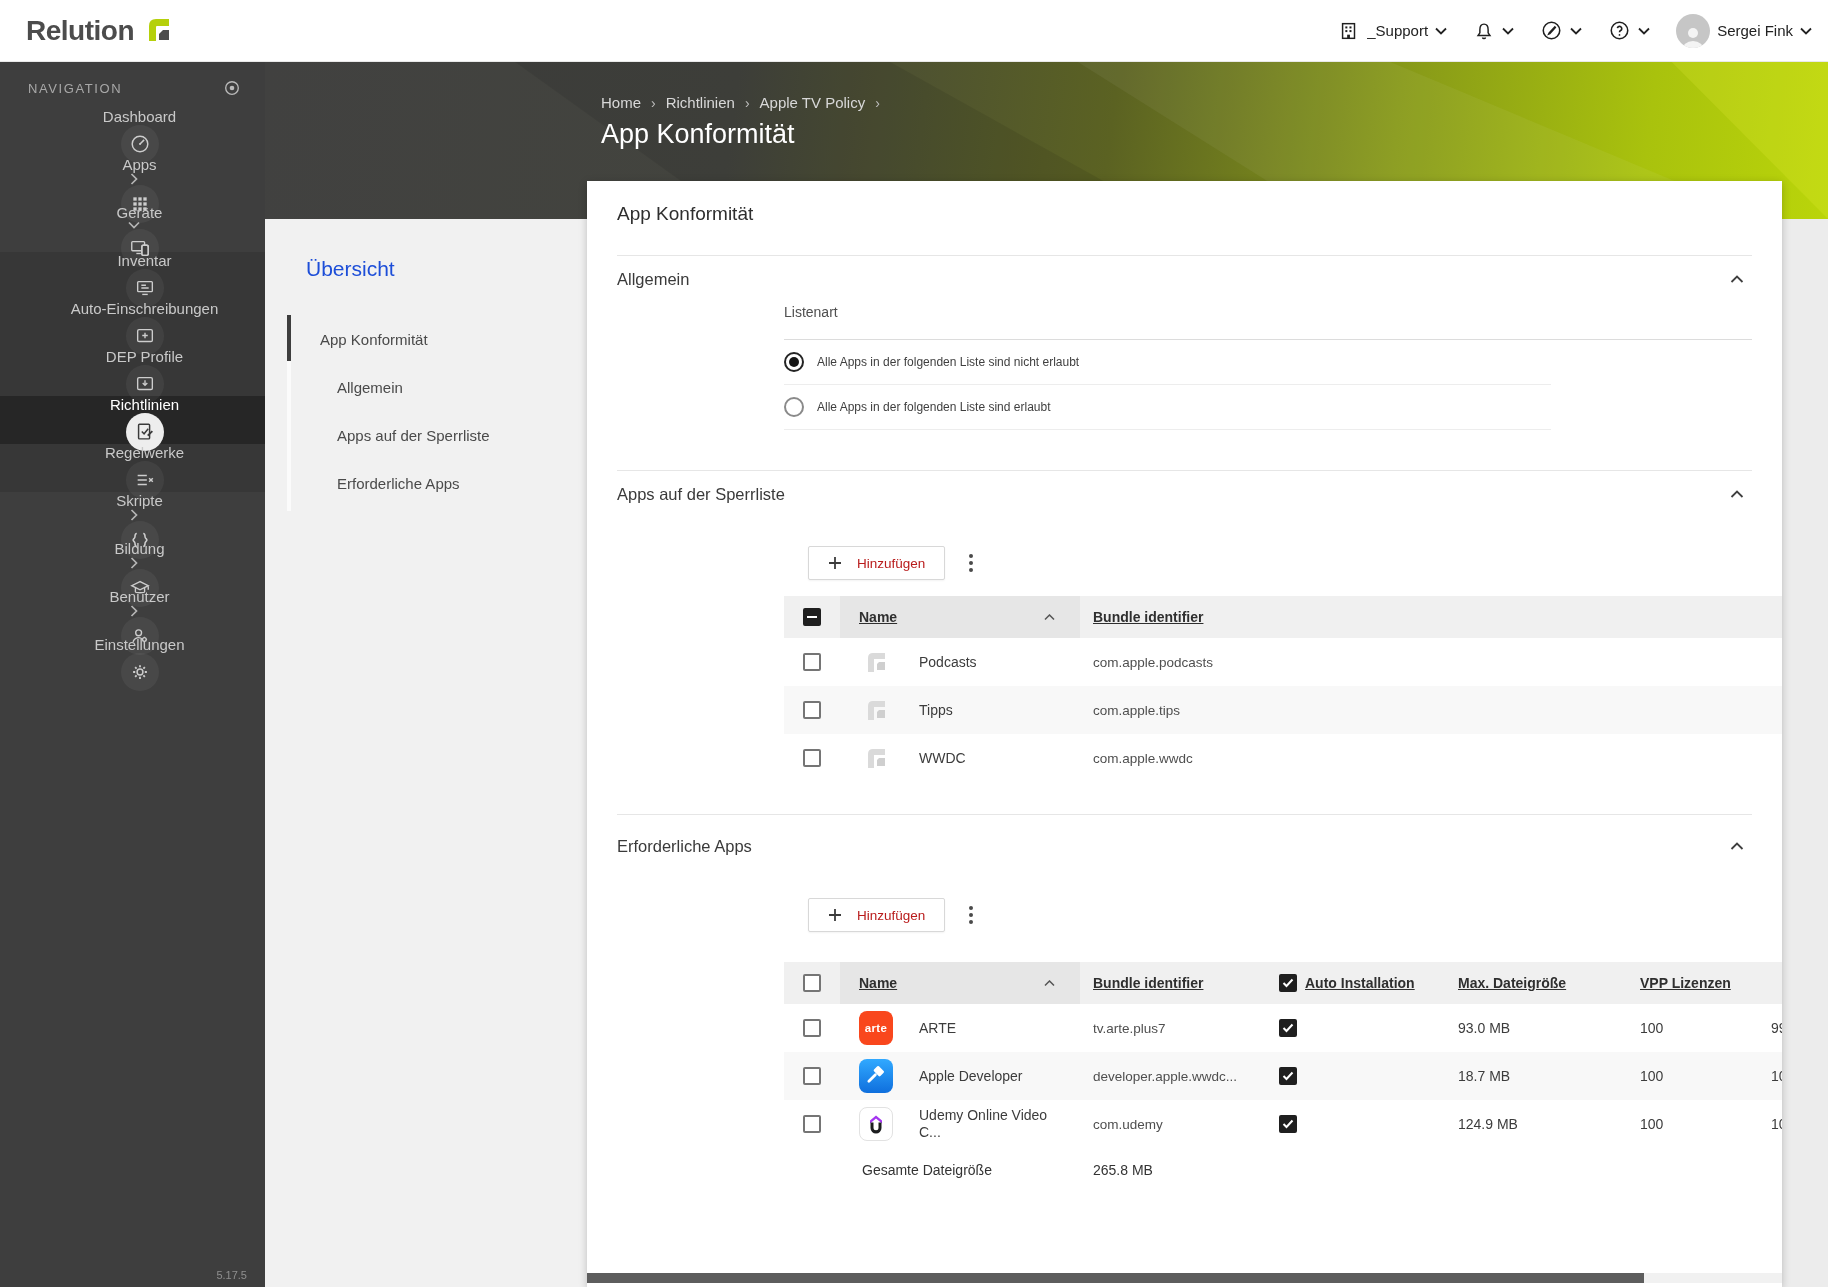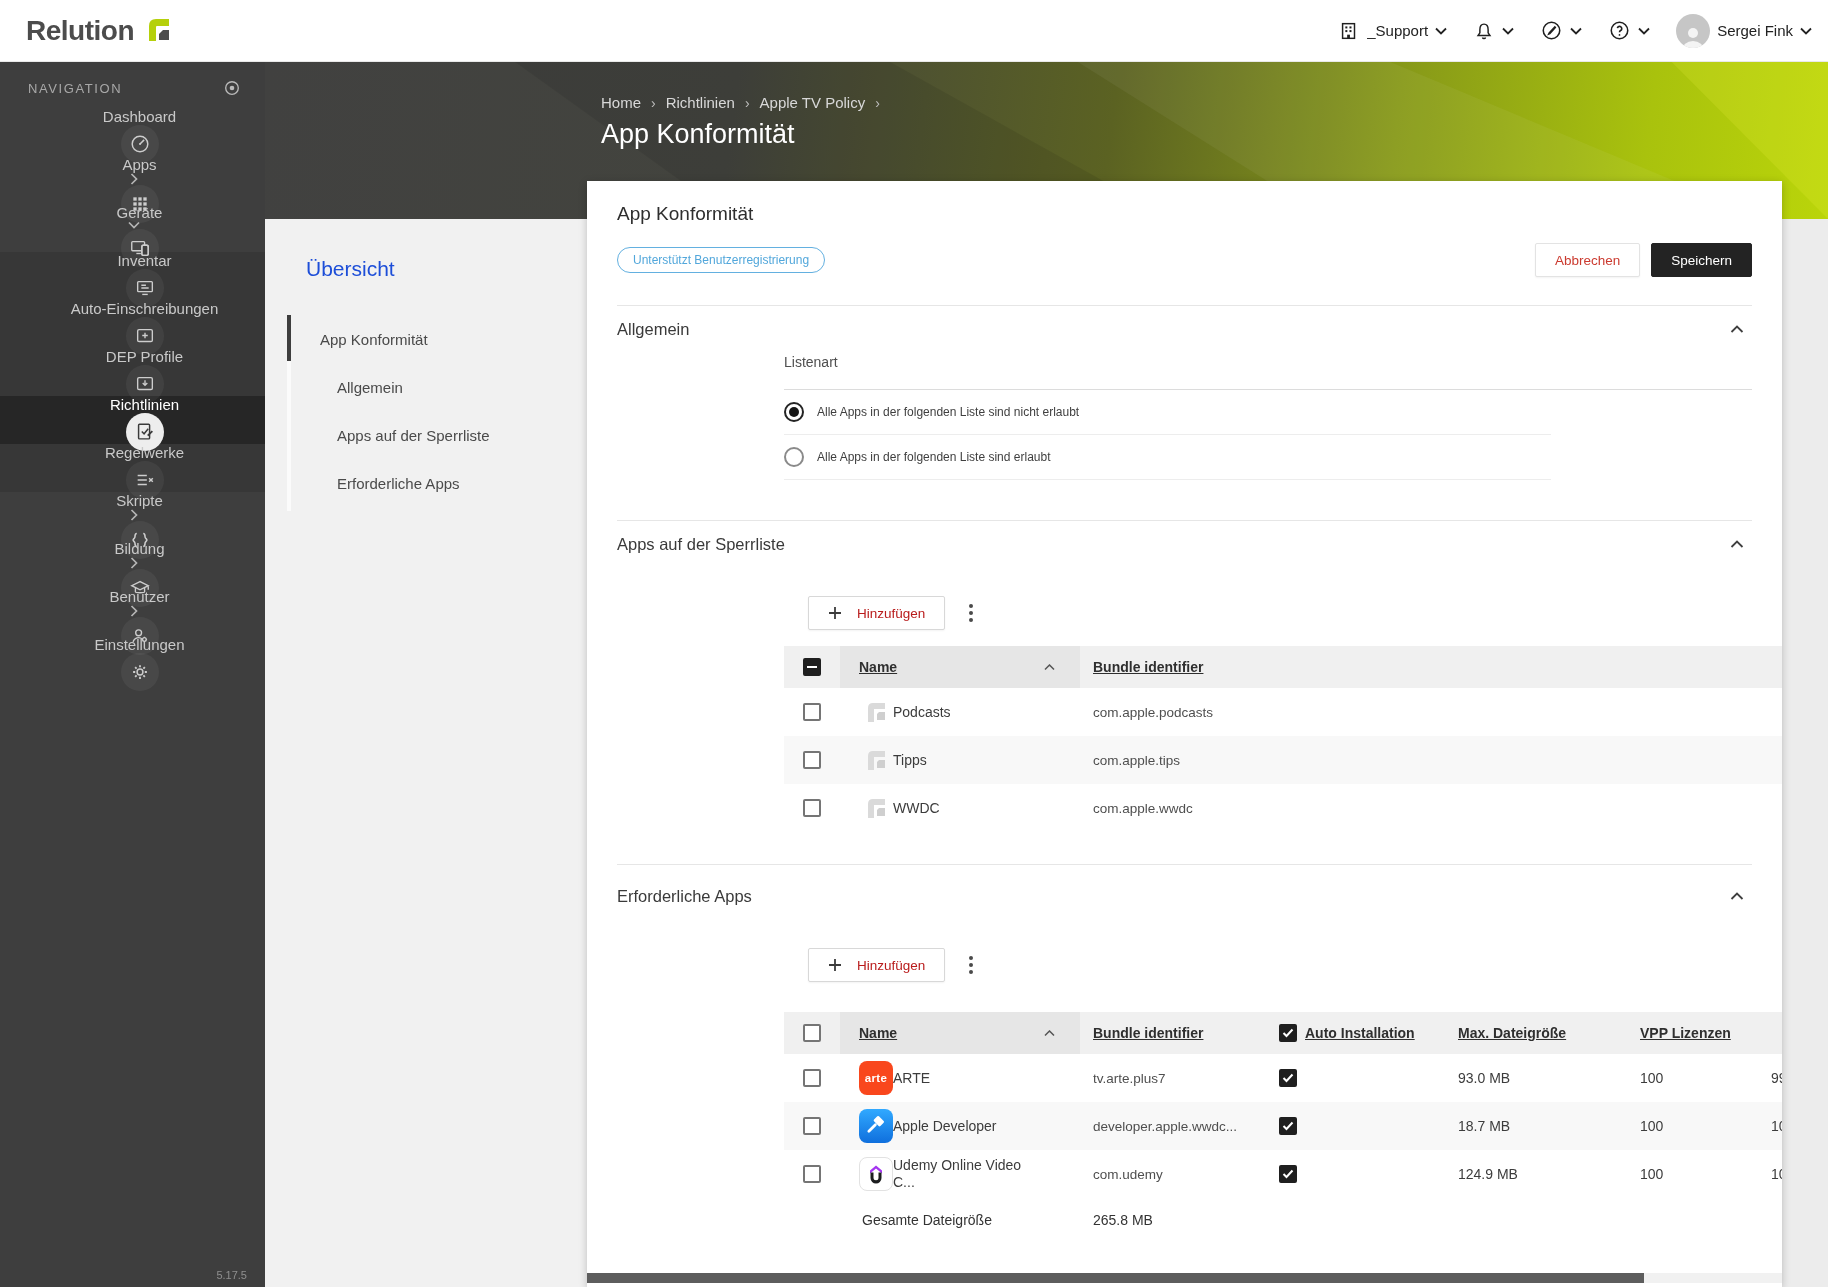--- a/index.html
+++ b/index.html
@@ -99,21 +99,21 @@
   .trow { display:grid; align-items:center; height:48px; }
   .t1 { grid-template-columns:56px 240px 1fr; }
   .t2 { grid-template-columns:56px 240px 197px 181px 182px 131px 80px; }
   .thead { height:42px; font-weight:bold; font-size:14px; color:#2f2f2f; }
   .thead > div { background:#f0f0f0; height:100%; display:flex; align-items:center;text-decoration:underline; }
   .thead .h-name { background:#e6e6e6; padding:0 25px 0 19px; justify-content:space-between; }
   .h-check { justify-content:center; }
   .h-pad { padding-left:13px; }
   .h-auto { padding-left:2px; gap:8px; }
   .cell-check { display:flex; justify-content:center; }
-  .cell-name { display:flex; align-items:center; padding-left:19px; font-size:14px; color:#3c3c3c; }
+  .cell-name { display:flex; align-items:center; gap:26px; padding-left:19px; font-size:14px; color:#3c3c3c; }
   .cell-name .nm { width:150px; line-height:17px; }
   .cell-bundle { padding-left:13px; font-size:13.5px; color:#4f4f4f; white-space:nowrap; overflow:hidden; }
   .cell-val { font-size:14px; color:#3c3c3c; }
   .trow.alt { background:#f8f8f8; }
   .tfoot { height:44px; font-size:14px; color:#333; }
   .tfoot .f-label { grid-column:2; padding-left:22px; }
   .tfoot .f-value { grid-column:3; padding-left:13px; }
 
   .checkbox { width:18px; height:18px; border:2px solid #757575; border-radius:2px; background:#fff;
               display:flex; align-items:center; justify-content:center; cursor:pointer; }
@@ -418,27 +418,20 @@
     <div class="sn-item">App Konformität</div>
     <div class="sn-item sub">Allgemein</div>
     <div class="sn-item sub">Apps auf der Sperrliste</div>
     <div class="sn-item sub">Erforderliche Apps</div>
   </div>
 </aside>
 
 <main class="card">
   <div class="card-title">App Konformität</div>
 
-  <div class="badge-row">
-    <span class="badge">Unterstützt Benutzerregistrierung</span>
-    <span class="actions">
-      <button class="btn btn-cancel">Abbrechen</button>
-      <button class="btn btn-save">Speichern</button>
-    </span>
-  </div>
 
   <hr class="div">
 
   <section>
     <div class="sec-head">
       <span class="sec-title">Allgemein</span>
       <span class="collapse-btn">
         <svg width="14" height="9" viewBox="0 0 14 9" fill="none" stroke="#3f3f3f" stroke-width="1.8">
             <polyline points="1.5,7 7,1.5 12.5,7"></polyline>
           </svg>

